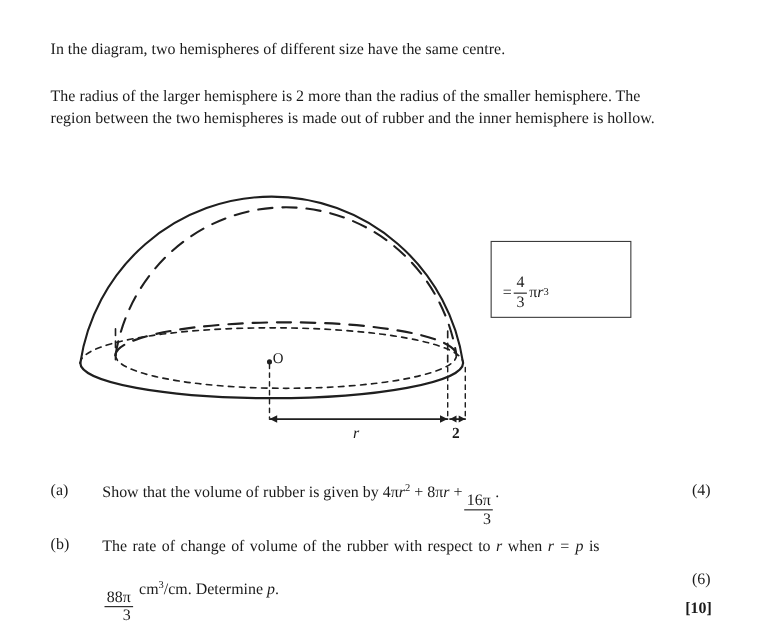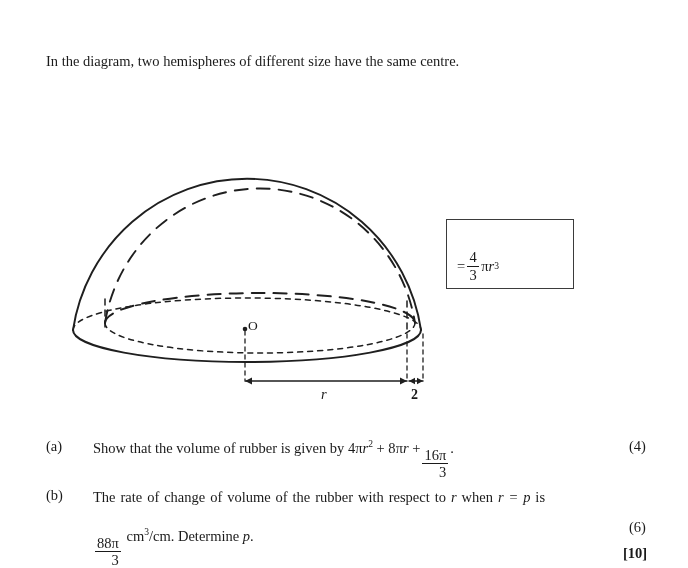--- a/index.html
+++ b/index.html
@@ -30,21 +30,21 @@
     font-weight: bold;
     letter-spacing: 0.2px;
   }
   .para {
     position: absolute;
     font-size: 14.5px;
     line-height: 19.5px;
   }
   .para-intro {
     left: 46px;
-    top: 52px;
+    top: 36px;
     width: 600px;
   }
   .para-body {
     left: 46px;
     top: 79px;
     width: 560px;
   }
 
   
   .formula-box {
@@ -148,20 +148,21 @@
   .inline-mid { display: inline-flex; align-items: flex-end; vertical-align: -0.45em; }
 </style>
 </head>
 <body>
 
 <div class="page">
 
 
   <div class="para para-intro">In the diagram, two hemispheres of different size have the same centre.</div>
 
+  <div class="para para-body">The radius of the larger hemisphere is 2 more than the radius of the smaller hemisphere. The region between the two hemispheres is made out of rubber and the inner hemisphere is hollow.</div>
 
   <div class="diagram">
     <svg width="382" height="285" viewBox="0 0 382 285">
       <g fill="none" stroke="#1f1f1f" stroke-linecap="round">
 
         <path d="M 15 192 A 176 178 0 0 1 363 192" stroke-width="1.9"></path>
 
         <path d="M 15 192 A 174 32 0 0 0 363 192" stroke-width="2.0"></path>
 
         <path d="M 15 192 A 174 32 0 0 1 363 192" stroke-width="1.5" stroke-dasharray="5 5"></path>

